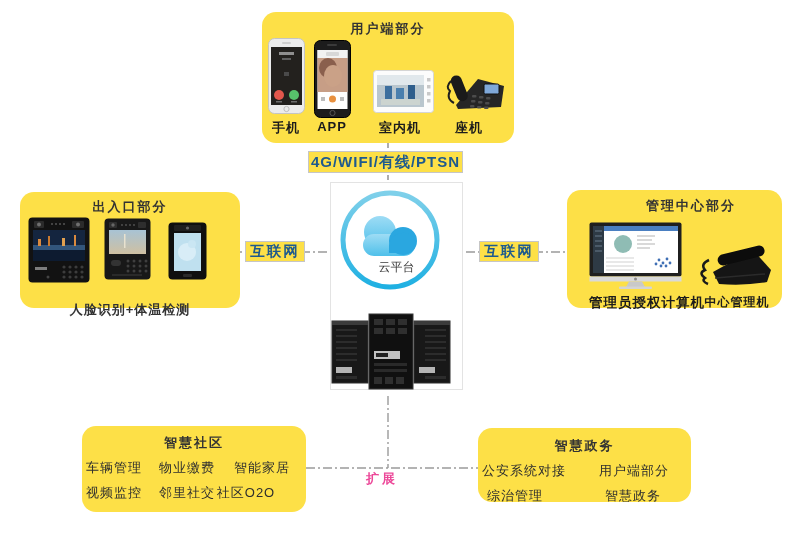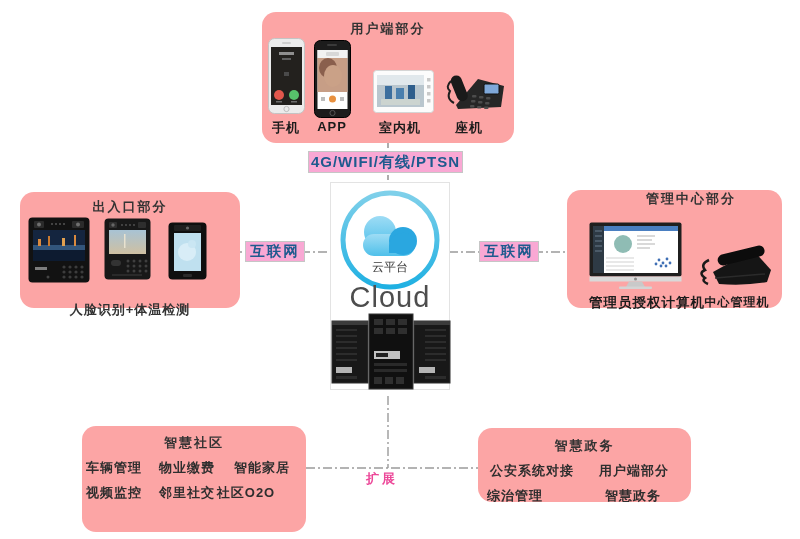--- a/index.html
+++ b/index.html
@@ -1,40 +1,40 @@
 <!DOCTYPE html>
 <html><head>
 <meta charset="utf-8">
 <style>
   html,body{margin:0;padding:0;background:#fff;}
   #stage{position:relative;width:800px;height:539px;background:#fff;overflow:hidden;
          font-family:"Liberation Sans","DejaVu Sans",sans-serif;color:#2b2b2b;}
   svg{display:block;}
   .lines{position:absolute;left:0;top:0;z-index:1;}
-  .gbox{position:absolute;background:#fca5a5;border-radius:14px;z-index:2;}
+  .gbox{position:absolute;background:#fde047;border-radius:14px;z-index:2;}
   .box-title{position:absolute;left:0;right:0;text-align:center;font-size:13px;font-weight:bold;
              color:#333;letter-spacing:2px;}
   .dev{position:absolute;}
   .dev-label{position:absolute;transform:translateX(-50%);font-size:13px;font-weight:bold;
              color:#1c1c1c;white-space:nowrap;letter-spacing:1px;}
-  .conn-label{position:absolute;z-index:3;background:#f9a8d4;border:1px solid #c6c6c6;
+  .conn-label{position:absolute;z-index:3;background:#fde047;border:1px solid #c6c6c6;
               color:#1e5a8e;font-weight:bold;text-align:center;white-space:nowrap;}
   .conn-top{left:308px;top:151px;width:153px;height:20px;line-height:20px;font-size:15px;letter-spacing:1px;}
   .conn-left{left:245px;top:241px;width:58px;height:19px;line-height:19px;font-size:14.5px;letter-spacing:2px;}
   .conn-right{left:479px;top:241px;width:58px;height:19px;line-height:19px;font-size:14.5px;letter-spacing:2px;}
   .conn-bottom{position:absolute;z-index:3;left:366px;top:470px;width:44px;text-align:left;
                color:#ec4899;font-weight:bold;font-size:13px;letter-spacing:3px;}
   .cloud-wrap{position:absolute;left:330px;top:182px;width:118px;height:206px;background:#fff;
-              border:1px solid #e3e3e3;z-index:2;overflow:visible;}
+              border:1px solid #e3e3e3;z-index:2;overflow:visible;padding-left:13px;}
   .cloud-svg{position:absolute;left:8px;top:6px;}
   .cloud-cn{position:absolute;left:0;right:0;top:76px;text-align:center;font-size:12px;color:#3a3a3a;z-index:4;}
   .cloud-caption{position:absolute;left:0;right:0;top:98px;text-align:center;font-size:29px;
                  color:#4d4d4d;letter-spacing:1px;}
   .servers{position:absolute;left:-4px;top:128px;}
-  .grid-item{position:absolute;transform:translateX(-50%);font-size:13px;font-weight:bold;
+  .grid-item{position:absolute;transform:translateX(-50%);font-size:13px;font-weight:normal;
              color:#2e2e2e;white-space:nowrap;letter-spacing:1px;}
 </style>
 </head>
 <body>
 
 <div id="stage">
 
   <svg class="lines" width="800" height="539">
     <line x1="388" y1="143" x2="388" y2="184" stroke="#8a8a8a" stroke-width="1.4" stroke-dasharray="5 3"></line>
     <line x1="233" y1="252" x2="330" y2="252" stroke="#9b9b9b" stroke-width="1.4" stroke-dasharray="9 3 2 3"></line>
@@ -138,21 +138,20 @@
             <stop offset="1" stop-color="#4fc0ea"></stop>
         </linearGradient>
       </defs>
       <circle cx="51" cy="51" r="47" fill="#ffffff" stroke="url(#ring)" stroke-width="5"></circle>
       <circle cx="41" cy="43" r="16" fill="url(#cl1)"></circle>
       <path d="M24 56 a11 11 0 0 1 11-11 h30 a11 11 0 0 1 0 22 h-30 a11 11 0 0 1 -11-11 Z" fill="url(#cl1)"></path>
       <circle cx="64" cy="52" r="14" fill="#2aa7e0"></circle>
       <path d="M50 64 h16 a11 11 0 0 0 11-11 a14 14 0 0 0 -27 3 Z" fill="#2aa7e0"></path>
     </svg>
     <div class="cloud-cn">云平台</div>
-    <div class="cloud-caption">Cloud</div>
 
     <svg class="servers" width="128" height="80" viewBox="0 0 128 80">
 
       <rect x="5" y="10" width="36" height="62" fill="#181818" stroke="#2e2e2e"></rect>
       <rect x="5" y="10" width="36" height="4" fill="#3b3b3b"></rect>
       <g fill="#2c2c2c">
         <rect x="9" y="18" width="21" height="2"></rect>
           <rect x="9" y="24" width="21" height="2"></rect>
         <rect x="9" y="30" width="21" height="2"></rect>
           <rect x="9" y="36" width="21" height="2"></rect>
@@ -286,21 +285,21 @@
         <circle cx="19" cy="30" r="9" fill="#d8edf7"></circle>
         <circle cx="24" cy="22" r="4" fill="#cae6f3"></circle>
         <rect x="15" y="52" width="9" height="3" rx="1" fill="#2a2a2a"></rect>
       </svg>
     </div>
 
     <div class="box-title" style="top:94px;letter-spacing:1px;margin-top:15px;">人脸识别+体温检测</div>
   </div>
 
   <div class="gbox" style="left:567px;top:190px;width:215px;height:118px;">
-    <div class="box-title" style="top:0;padding-left:33px;">管理中心部分</div>
+    <div class="box-title" style="top:7px;padding-left:33px;">管理中心部分</div>
 
     <div class="dev" style="left:22px;top:32px;">
       <svg width="93" height="68" viewBox="0 0 93 68">
         <rect x="0.5" y="0.5" width="92" height="54" rx="2" fill="#1f1f1f"></rect>
         <rect x="4" y="4" width="85" height="47" fill="#ffffff"></rect>
         <rect x="4" y="4" width="11" height="47" fill="#2e3a45"></rect>
         <g fill="#4b5a68">
             <rect x="6" y="8" width="7" height="2"></rect>
             <rect x="6" y="13" width="7" height="2"></rect>
             <rect x="6" y="18" width="7" height="2"></rect>
@@ -343,31 +342,31 @@
         <path d="M18 32 L58 10 L76 30 L72 42 Q50 46 24 44 Z" fill="#151515"></path>
         <rect x="22" y="10" width="48" height="11" rx="5.5" fill="#0c0c0c" transform="rotate(-14 46 15)"></rect>
         <path d="M20 38 L70 34" stroke="#2b2b2b" stroke-width="1.5"></path>
       </svg>
     </div>
 
     <div class="dev-label" style="left:66px;top:104px;font-size:13.5px;margin-left:14px;">管理员授权计算机</div>
     <div class="dev-label" style="left:170px;top:104px;font-size:12px;">中心管理机</div>
   </div>
 
-  <div class="gbox" style="left:82px;top:426px;width:224px;height:106px;">
+  <div class="gbox" style="left:82px;top:426px;width:224px;height:86px;">
     <div class="box-title" style="top:8px;">智慧社区</div>
     <div class="grid-item" style="left:32px;top:33px;">车辆管理</div>
     <div class="grid-item" style="left:105px;top:33px;">物业缴费</div>
     <div class="grid-item" style="left:180px;top:33px;">智能家居</div>
     <div class="grid-item" style="left:32px;top:58px;">视频监控</div>
     <div class="grid-item" style="left:105px;top:58px;">邻里社交</div>
     <div class="grid-item" style="left:164px;top:58px;">社区O2O</div>
   </div>
 
   <div class="gbox" style="left:478px;top:428px;width:213px;height:74px;">
     <div class="box-title" style="top:9px;">智慧政务</div>
-    <div class="grid-item" style="left:54px;top:34px;text-align:center;">公安系统对接</div>
+    <div class="grid-item" style="left:46px;top:34px;text-align:center;">公安系统对接</div>
     <div class="grid-item" style="left:156px;top:34px;">用户端部分</div>
     <div class="grid-item" style="left:37px;top:59px;">综治管理</div>
     <div class="grid-item" style="left:155px;top:59px;">智慧政务</div>
   </div>
 
 </div>
 
 </body></html>

